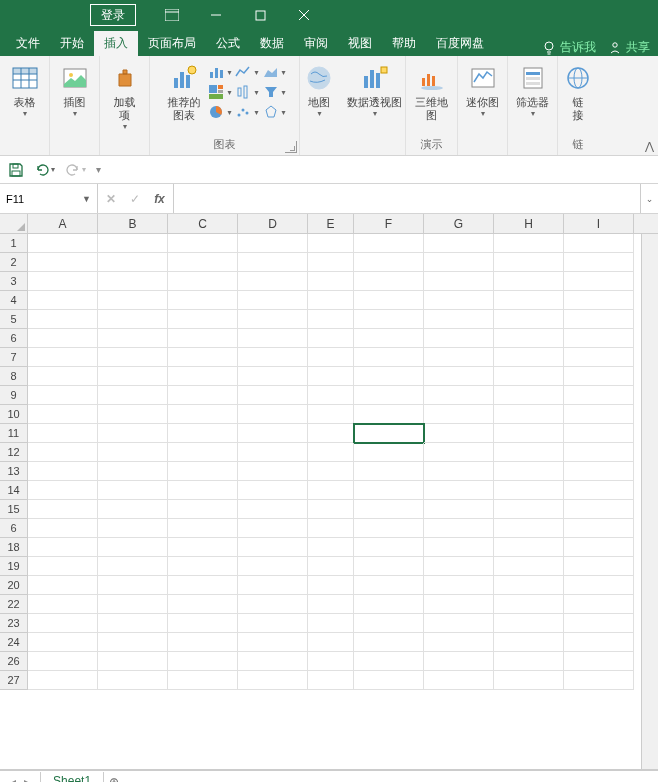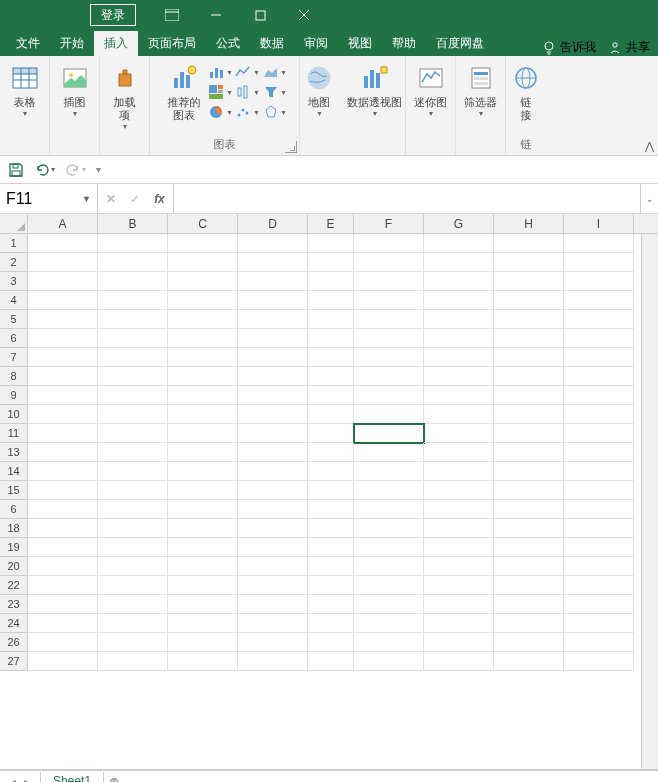--- a/index.html
+++ b/index.html
@@ -11,21 +11,21 @@
 .title-controls { display: flex; gap: 0; align-items: center; height: 100%; }
 .title-btn { width: 44px; height: 30px; display: flex; align-items: center; justify-content: center; color: #fff; }
 .title-btn.login { border: 1px solid #fff; height: 22px; width: auto; padding: 0 10px; margin-right: 14px; font-size: 12px; }
 .title-btn svg { display: block; }
 
 
 .tabs { height: 26px; background: #217346; display: flex; align-items: flex-end; padding-left: 6px; color: #fff; }
 .tab { padding: 4px 10px; font-size: 12px; cursor: default; }
 .tab.active { background: #f3f3f3; color: #217346; }
 .tabs-right { margin-left: auto; display: flex; align-items: center; gap: 12px; padding-right: 8px; }
-.tabs-right-item { display: flex; align-items: center; gap: 4px; font-size: 12px; color: #000000; }
+.tabs-right-item { display: flex; align-items: center; gap: 4px; font-size: 12px; color: #86efac; }
 
 
 .ribbon { height: 100px; background: #f3f3f3; border-bottom: 1px solid #d4d4d4; display: flex; position: relative; }
 .ribbon-group { border-right: 1px solid #e1e1e1; display: flex; flex-direction: column; align-items: center; justify-content: space-between; padding: 4px 4px 2px 4px; }
 .ribbon-group-items { display: flex; gap: 4px; align-items: flex-start; flex: 1; }
 .ribbon-group-label { font-size: 11px; color: #666; padding-bottom: 1px; }
 .ribbon-btn { display: flex; flex-direction: column; align-items: center; justify-content: flex-start; padding: 2px 4px; min-width: 36px; text-align: center; }
 .ribbon-btn .icon { width: 32px; height: 32px; display: flex; align-items: center; justify-content: center; margin-bottom: 2px; }
 .ribbon-btn .lbl { font-size: 11px; line-height: 13px; color: #444; white-space: pre; }
 .ribbon-mini { display: flex; flex-direction: column; gap: 4px; padding-top: 4px; }
@@ -34,21 +34,21 @@
 .dlauncher::after { content: ""; position: absolute; right: 1px; bottom: 1px; width: 4px; height: 4px; border-right: 1px solid #999; border-bottom: 1px solid #999; }
 .collapse-caret { position: absolute; right: 4px; bottom: 2px; font-size: 11px; color: #666; }
 
 
 .qat { height: 28px; background: #fff; border-bottom: 1px solid #d4d4d4; display: flex; align-items: center; padding-left: 8px; gap: 10px; }
 .qat-item { display: flex; align-items: center; color: #217346; }
 
 
 .fbar { height: 30px; border-bottom: 1px solid #d4d4d4; display: flex; align-items: stretch; }
 .namebox { width: 98px; border-right: 1px solid #ccc; display: flex; align-items: center; padding: 0 6px; position: relative; }
-.namebox input { border: none; width: 60px; font-size: 16px; outline: none; background: transparent; }
+.namebox input { border: none; width: 60px; font-size: 11px; outline: none; background: transparent; }
 .namebox .dd { margin-left: auto; color: #666; font-size: 9px; }
 .fx-btns { display: flex; align-items: center; border-right: 1px solid #ccc; padding: 0 8px; gap: 14px; color: #bbb; }
 .fx-btns .fx { font-style: italic; font-weight: bold; color: #666; }
 .formula-input { flex: 1; padding: 0 6px; display: flex; align-items: center; }
 .formula-input input { border: none; width: 100%; outline: none; font-size: 12px; }
 .fbar-expand { width: 18px; border-left: 1px solid #ccc; display: flex; align-items: center; justify-content: center; color: #666; font-size: 9px; }
 
 
 .grid-wrap { position: relative; height: 556px; overflow: hidden; border-bottom: 1px solid #ccc; }
 .col-headers { display: flex; height: 20px; background: #f0f0f0; border-bottom: 1px solid #ccc; }
@@ -289,20 +289,35 @@
               <rect x="20" y="3" width="6" height="6" fill="#ffd966" stroke="#c99700"></rect>
             </svg>
           </div>
         <div class="lbl">数据透视图</div>
         <span class="drop">▾</span>
       </div>
     </div>
     <div class="ribbon-group-label">&nbsp;</div>
   </div>
 
+  <div class="ribbon-group" style="width:52px;position:relative">
+    <div class="ribbon-btn">
+      <div class="icon">
+          <svg width="28" height="28" viewBox="0 0 28 28">
+            <rect x="4" y="14" width="3" height="8" fill="#ed7d31"></rect>
+            <rect x="9" y="10" width="3" height="12" fill="#ed7d31"></rect>
+            <rect x="14" y="12" width="3" height="10" fill="#ed7d31"></rect>
+            <ellipse cx="14" cy="24" rx="11" ry="2" fill="#5b9bd5" opacity="0.4"></ellipse>
+          </svg>
+        </div>
+      <div class="lbl">三维地
+图</div>
+    </div>
+    <div class="ribbon-group-label">演示</div>
+  </div>
 
   <div class="ribbon-group" style="width:50px">
     <div class="ribbon-btn">
       <div class="icon">
           <svg width="28" height="28" viewBox="0 0 28 28">
             <rect x="3" y="5" width="22" height="18" fill="#fff" stroke="#888"></rect>
             <polyline points="5,18 10,10 14,14 18,8 23,12" fill="none" stroke="#5b9bd5" stroke-width="1.5"></polyline>
           </svg>
         </div>
       <div class="lbl">迷你图</div>
@@ -526,20 +541,32 @@
         <div class="cell" style="width: 70px;"></div>
         <div class="cell" style="width: 70px;"></div>
         <div class="cell" style="width: 70px;"></div>
         <div class="cell" style="width: 46px;"></div>
         <div class="cell active" style="width: 70px;"></div>
         <div class="cell" style="width: 70px;"></div>
         <div class="cell" style="width: 70px;"></div>
         <div class="cell" style="width: 70px;"></div>
       </div>
       <div class="row">
+        <div class="row-h">12</div>
+        <div class="cell" style="width: 70px;"></div>
+        <div class="cell" style="width: 70px;"></div>
+        <div class="cell" style="width: 70px;"></div>
+        <div class="cell" style="width: 70px;"></div>
+        <div class="cell" style="width: 46px;"></div>
+        <div class="cell" style="width: 70px;"></div>
+        <div class="cell" style="width: 70px;"></div>
+        <div class="cell" style="width: 70px;"></div>
+        <div class="cell" style="width: 70px;"></div>
+      </div>
+      <div class="row">
         <div class="row-h">13</div>
         <div class="cell" style="width: 70px;"></div>
         <div class="cell" style="width: 70px;"></div>
         <div class="cell" style="width: 70px;"></div>
         <div class="cell" style="width: 70px;"></div>
         <div class="cell" style="width: 46px;"></div>
         <div class="cell" style="width: 70px;"></div>
         <div class="cell" style="width: 70px;"></div>
         <div class="cell" style="width: 70px;"></div>
         <div class="cell" style="width: 70px;"></div>

